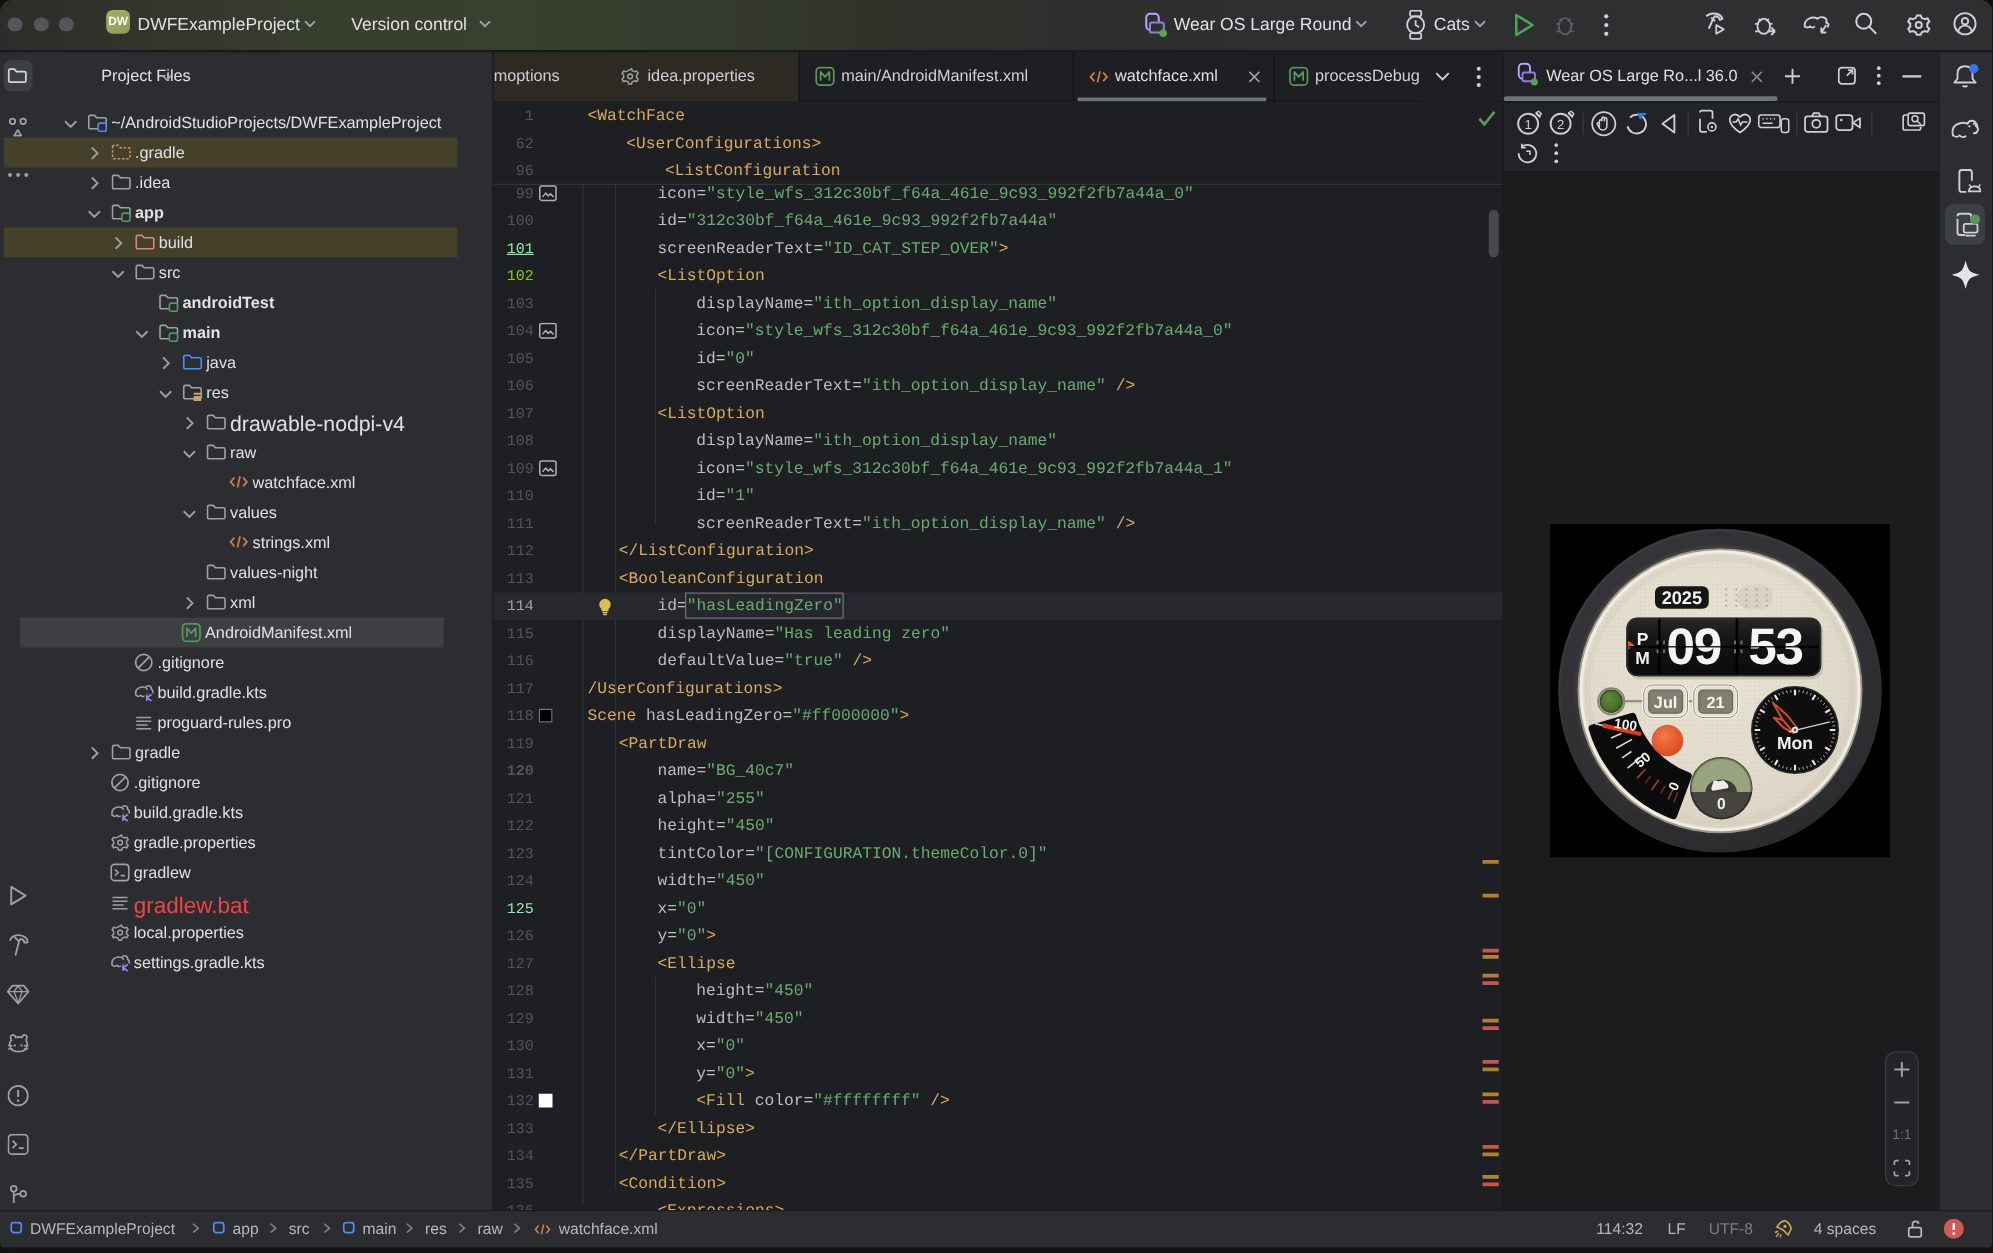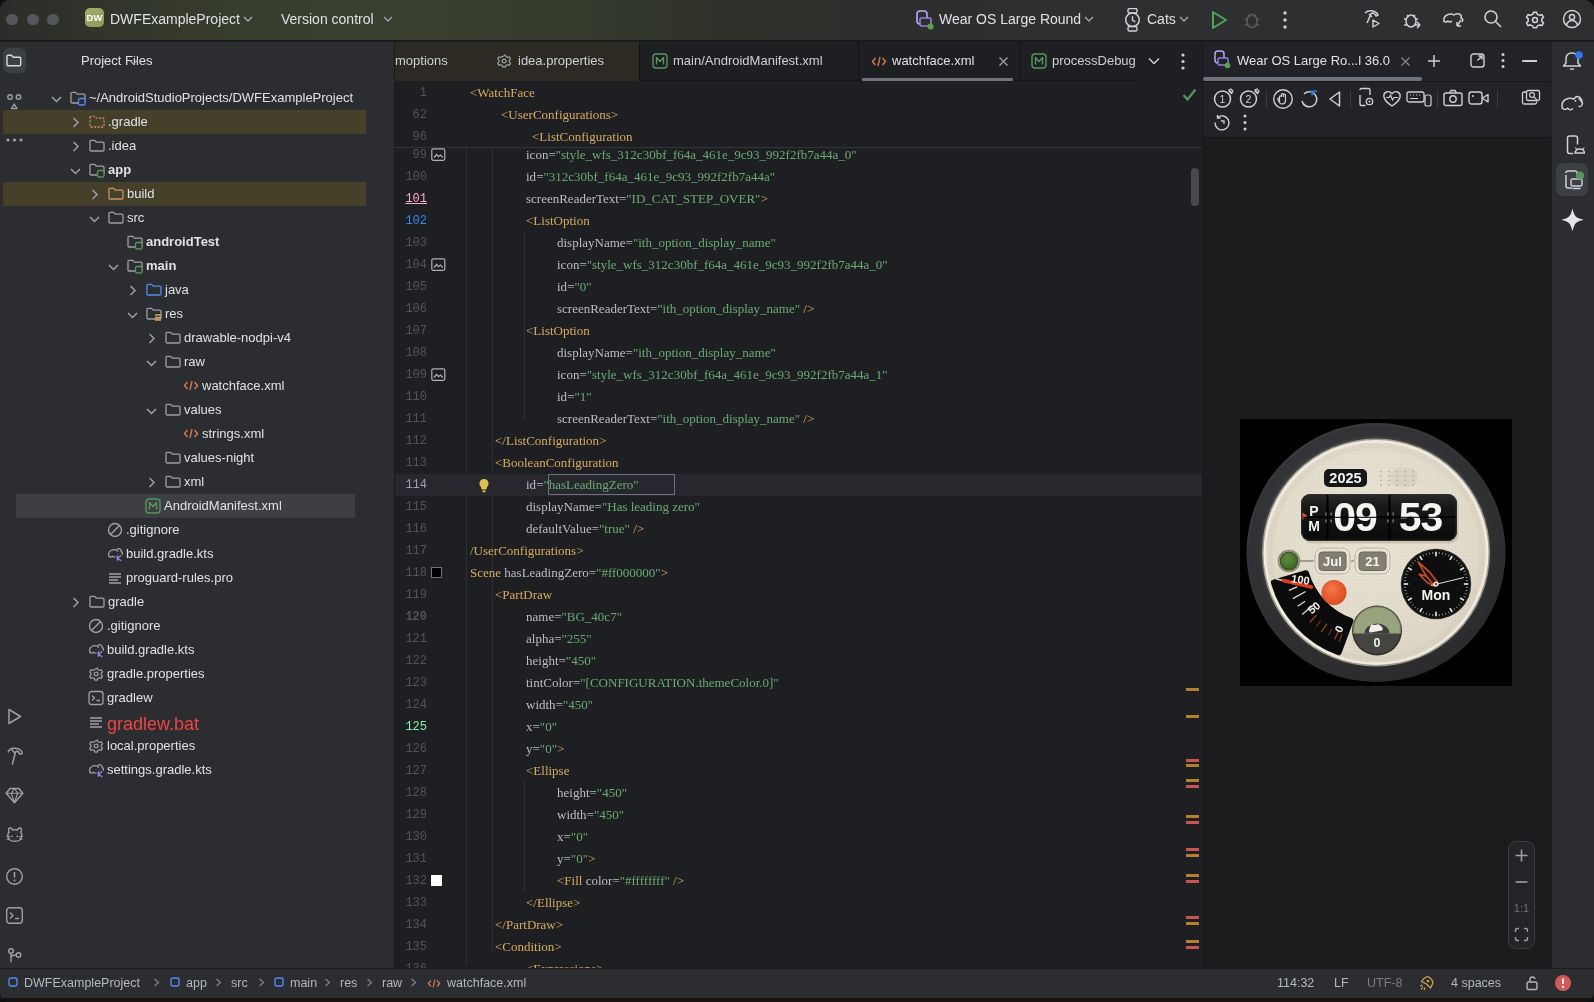--- a/index.html
+++ b/index.html
@@ -18,21 +18,21 @@
 #ppanel { left:28px; top:42px; width:366px; height:926px; background:#2b2d30; }
 #pborder { left:394px; top:42px; width:1px; height:926px; background:#191a1c; }
 .trow { position:absolute; left:0; width:366px; height:24px; }
 .hl-brown { background:#45402a; left:3px; width:363px;}
 .hl-gray { background:#3d3f43; left:16px; width:339px;}
 .bold { font-weight:bold; }
 
 #editor { left:395px; top:42px; width:807px; height:926px; background:#1e1f22; }
 #eborder { left:1202px; top:42px; width:1px; height:926px; background:#191a1c; }
 .tabt { position:absolute; top:11px; font-size:13px; color:#ced0d6; white-space:nowrap;}
-.codeline { position:absolute; height:22px; line-height:22px; font-family:Liberation Serif, serif; font-size:13px; white-space:pre; color:#bcbec4;}
+.codeline { position:absolute; height:22px; line-height:22px; font-family:Liberation Mono, monospace; font-size:13px; white-space:pre; color:#bcbec4;}
 .lnum { position:absolute; width:37px; text-align:right; height:22px; line-height:22px; font-family:"Liberation Mono", monospace; font-size:12px; color:#51555b;}
 .t { color:#d8ab60; } 
 .a { color:#bcbec4; } 
 .v { color:#6aab73; } 
 .guide { position:absolute; width:1px; background:#2e3033; }
 
 #rpanel { left:1203px; top:42px; width:348px; height:926px; background:#222327; }
 
 #statusbar { left:0; top:968px; width:1594px; height:30px; background:#2b2d30; border-top:1px solid #1b1c1f; font-size:12px; color:#b4b8bf;}
 #bottomstrip { left:0; top:998px; width:1594px; height:4px; background:#17120f; }
@@ -246,21 +246,21 @@
       <path d="M9 9 h6 M9 11.5 h6 M9 14 h6" stroke="#d5a458" stroke-width="1.6"></path>
     </svg>
     <div class="abs " style="left:165px;top:305.5px;font-size:13px;color:#dfe1e5;white-space:nowrap;">res</div>
     <div class="trow " style="top:325.5px;"></div>
     <svg class="abs" style="left:147px;top:332.5px;" width="9" height="11" viewBox="0 0 9 11">
       <path d="M2.5 1 L7 5.5 L2.5 10" stroke="#9da0a6" stroke-width="1.5" fill="none"></path>
     </svg>
     <svg class="abs" style="left:165px;top:329.5px;" width="16" height="16" viewBox="0 0 16 16">
       <path d="M1 3.5 q0-1.2 1.2-1.2 h3.4 l1.7 1.9 h6.5 q1.2 0 1.2 1.2 v6.4 q0 1.2-1.2 1.2 h-11.6 q-1.2 0-1.2-1.2 z" fill="none" stroke="#9da0a6" stroke-width="1.3"></path>
     </svg>
-    <div class="abs " style="left:184px;top:329.5px;font-size:13px;color:#dfe1e5;white-space:nowrap;">drawable-nodpi-v4</div>
+    <div class="abs " style="left:184px;top:329.5px;font-size:17px;color:#dfe1e5;white-space:nowrap;">drawable-nodpi-v4</div>
     <div class="trow " style="top:349.5px;"></div>
     <svg class="abs" style="left:146px;top:357.5px;" width="11" height="10" viewBox="0 0 11 10">
       <path d="M1 3 L5.5 7.5 L10 3" stroke="#9da0a6" stroke-width="1.5" fill="none"></path>
     </svg>
     <svg class="abs" style="left:165px;top:353.5px;" width="16" height="16" viewBox="0 0 16 16">
       <path d="M1 3.5 q0-1.2 1.2-1.2 h3.4 l1.7 1.9 h6.5 q1.2 0 1.2 1.2 v6.4 q0 1.2-1.2 1.2 h-11.6 q-1.2 0-1.2-1.2 z" fill="none" stroke="#9da0a6" stroke-width="1.3"></path>
     </svg>
     <div class="abs " style="left:184px;top:353.5px;font-size:13px;color:#dfe1e5;white-space:nowrap;">raw</div>
     <div class="trow " style="top:373.5px;"></div>
     <svg class="abs" style="left:183px;top:377.5px;" width="16" height="16" viewBox="0 0 16 16">
@@ -432,23 +432,23 @@
     <div class="codeline" style="left:532px;top:126px;"><span class="t">&lt;ListConfiguration</span></div>
     <div class="abs" style="left:395px;top:147px;width:807px;height:1px;background:#323438;"></div>
     <div class="lnum" style="left:390px;top:143.5px;color:#51555b;">99</div>
     <div class="codeline" style="left:526px;top:143.5px;"><span class="a">icon</span>=<span class="v">"style_wfs_312c30bf_f64a_461e_9c93_992f2fb7a44a_0"</span></div>
     <svg class="abs" style="left:431px;top:147.5px;" width="15" height="14" viewBox="0 0 15 14">
       <rect x="0.8" y="0.8" width="13" height="11.5" rx="1.5" fill="none" stroke="#aeb1b7" stroke-width="1.2"></rect>
       <path d="M3 9.5 l2.6-3 2 2.2 1.8-1.6 2.4 2.4" fill="none" stroke="#aeb1b7" stroke-width="1.2"></path>
     </svg>
     <div class="lnum" style="left:390px;top:165.5px;color:#51555b;">100</div>
     <div class="codeline" style="left:526px;top:165.5px;"><span class="a">id</span>=<span class="v">"312c30bf_f64a_461e_9c93_992f2fb7a44a"</span></div>
-    <div class="lnum" style="left:390px;top:187.5px;color:#f9a8d4;text-decoration:underline;">101</div>
+    <div class="lnum" style="left:390px;top:187.5px;color:#86efac;text-decoration:underline;">101</div>
     <div class="codeline" style="left:526px;top:187.5px;"><span class="a">screenReaderText</span>=<span class="v">"ID_CAT_STEP_OVER"</span><span class="t">&gt;</span></div>
-    <div class="lnum" style="left:390px;top:209.5px;color:#3b82f6;">102</div>
+    <div class="lnum" style="left:390px;top:209.5px;color:#84cc16;">102</div>
     <div class="codeline" style="left:526px;top:209.5px;"><span class="t">&lt;ListOption</span></div>
     <div class="lnum" style="left:390px;top:231.5px;color:#51555b;">103</div>
     <div class="codeline" style="left:557px;top:231.5px;"><span class="a">displayName</span>=<span class="v">"ith_option_display_name"</span></div>
     <div class="lnum" style="left:390px;top:253.5px;color:#51555b;">104</div>
     <div class="codeline" style="left:557px;top:253.5px;"><span class="a">icon</span>=<span class="v">"style_wfs_312c30bf_f64a_461e_9c93_992f2fb7a44a_0"</span></div>
     <svg class="abs" style="left:431px;top:257.5px;" width="15" height="14" viewBox="0 0 15 14">
       <rect x="0.8" y="0.8" width="13" height="11.5" rx="1.5" fill="none" stroke="#aeb1b7" stroke-width="1.2"></rect>
       <path d="M3 9.5 l2.6-3 2 2.2 1.8-1.6 2.4 2.4" fill="none" stroke="#aeb1b7" stroke-width="1.2"></path>
     </svg>
     <div class="lnum" style="left:390px;top:275.5px;color:#51555b;">105</div>

